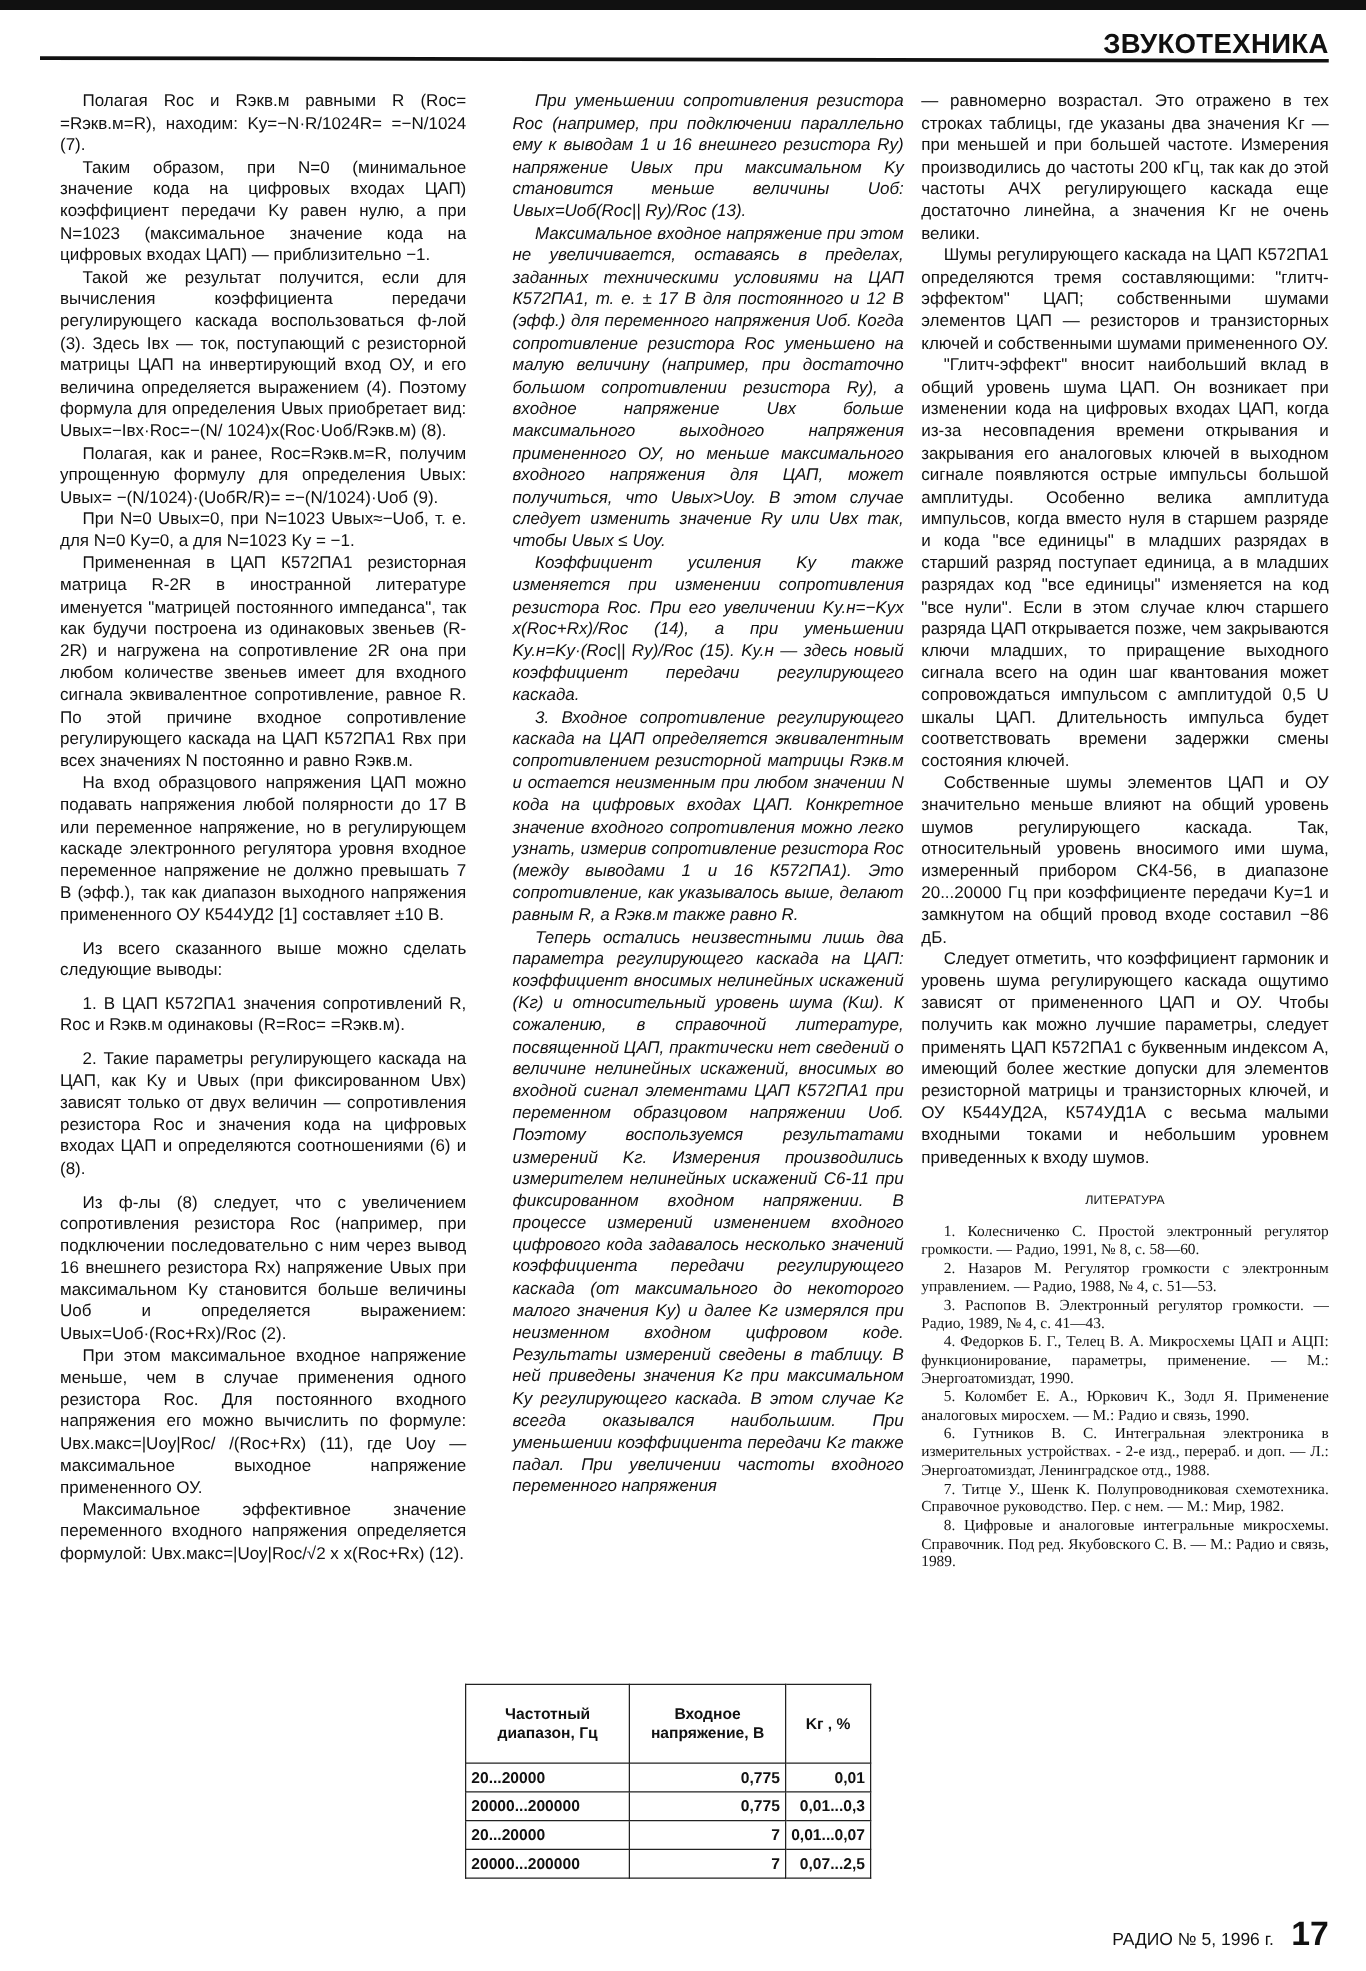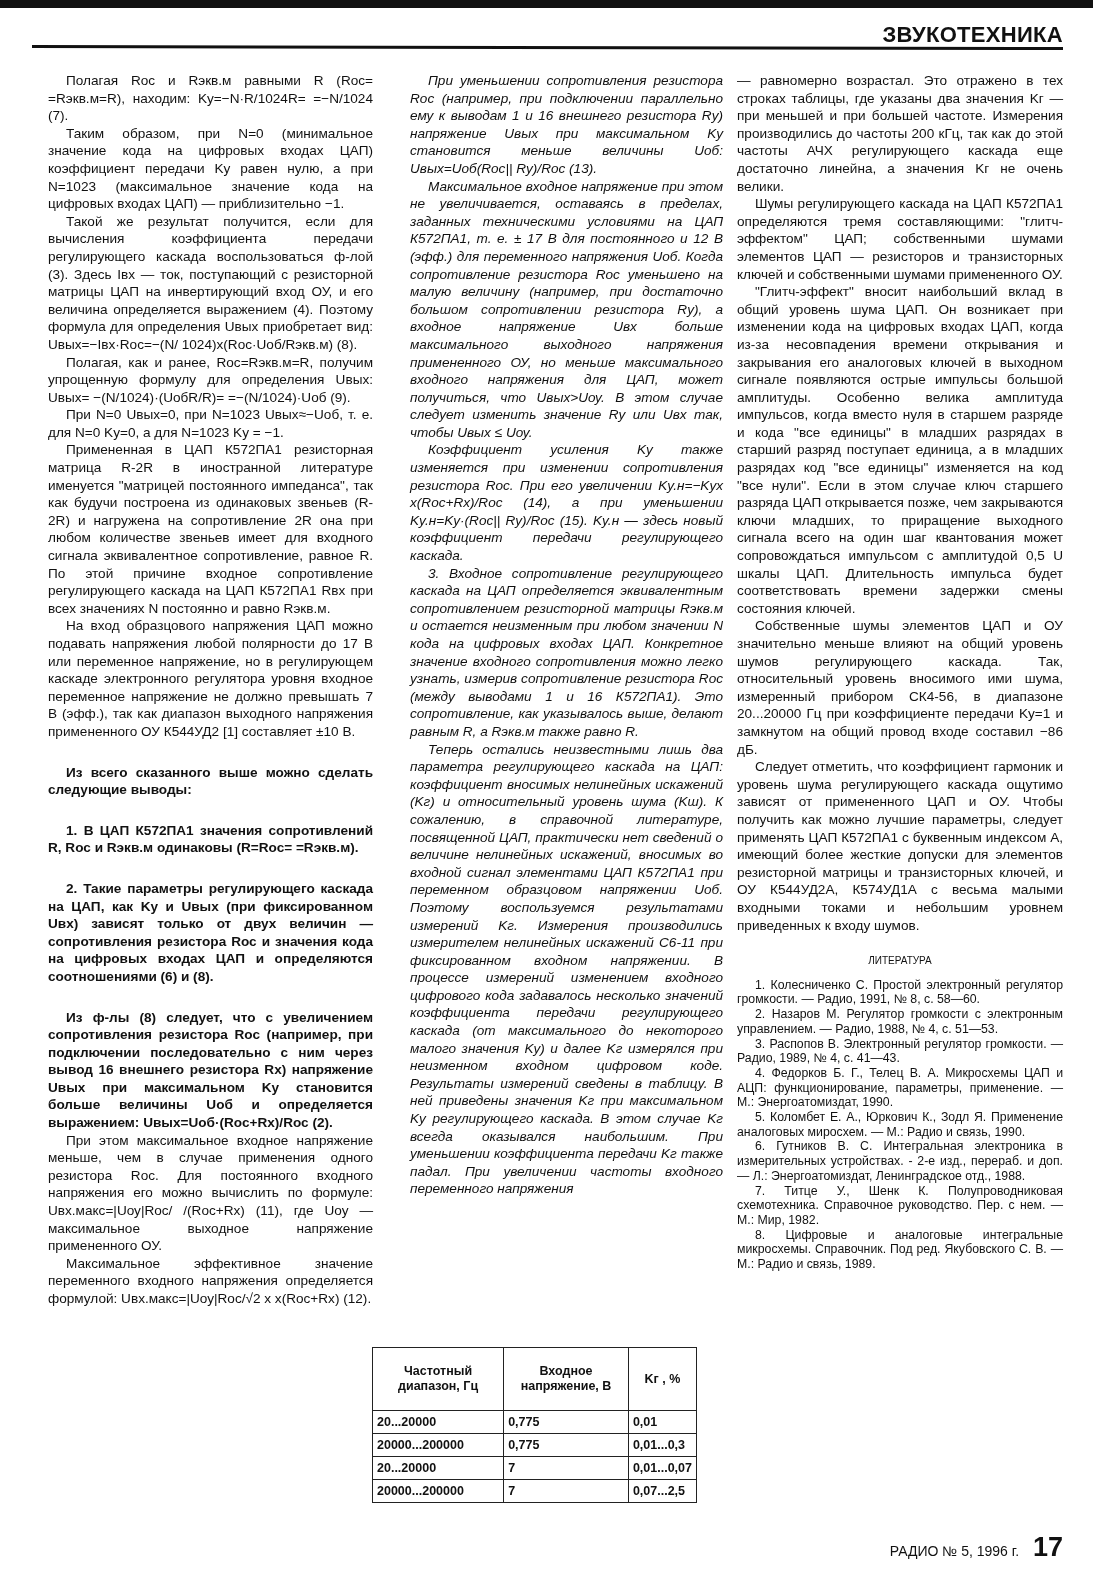--- a/index.html
+++ b/index.html
@@ -4,32 +4,32 @@
 <style>
   html, body { margin:0; padding:0; background:#fff; }
   body { width:1093px; height:1577px; position:relative; overflow:hidden; color:#111;
          font-family:"Liberation Sans", sans-serif; }
   .topbar { position:absolute; left:0; top:0; width:1093px; height:8px; background:#111; }
   .section-title { position:absolute; right:30px; top:22px; font-weight:bold; font-size:22px;
                    letter-spacing:0.3px; font-family:"Liberation Sans", sans-serif; }
   .rule { position:absolute; left:32px; top:46px; width:1031px; height:3px; background:#111; transform:rotate(0.12deg); }
   .col { position:absolute; top:72px; font-size:13.6px; line-height:17.6px; text-align:justify; }
   .col p { margin:0; text-indent:18px; }
-  .col p.gap { margin-top:23px;font-weight:bold; }
+  .col p.gap { margin-top:9px; }
   .col1 { left:48px; width:325px; }
   .col2 { left:410px; width:313px;font-style:italic; }
   .col3 { left:737px; width:326px; }
   table.data { position:absolute; left:372px; top:1347px; width:325px; border-collapse:collapse;
                font-size:12.5px; font-weight:bold; }
   table.data th, table.data td { border:1.5px solid #222; padding:2px 4px; }
   table.data th { height:58px; text-align:center; font-weight:bold; line-height:15px; }
   table.data td { height:18px; }
-  table.data td.c { text-align:left;margin-top:16px; }
+  table.data td.c { text-align:right;margin-top:16px; }
   .lit-title { text-align:center; font-size:10px; margin:18px 0 8px 0; }
-  .lit { font-size:12.3px; line-height:14.7px; }
+  .lit { font-size:12.3px; line-height:14.7px;font-family:Liberation Serif, serif; }
   .lit p { text-indent:18px; margin:0; }
   .footer { position:absolute; right:30px; top:1532px; font-size:14px; }
   .footer .num { font-weight:bold; font-size:27px; margin-left:10px; }
 </style>
 </head>
 <body>
 
 <div class="topbar"></div>
 <div class="section-title">ЗВУКОТЕХНИКА</div>
 <div class="rule"></div>

